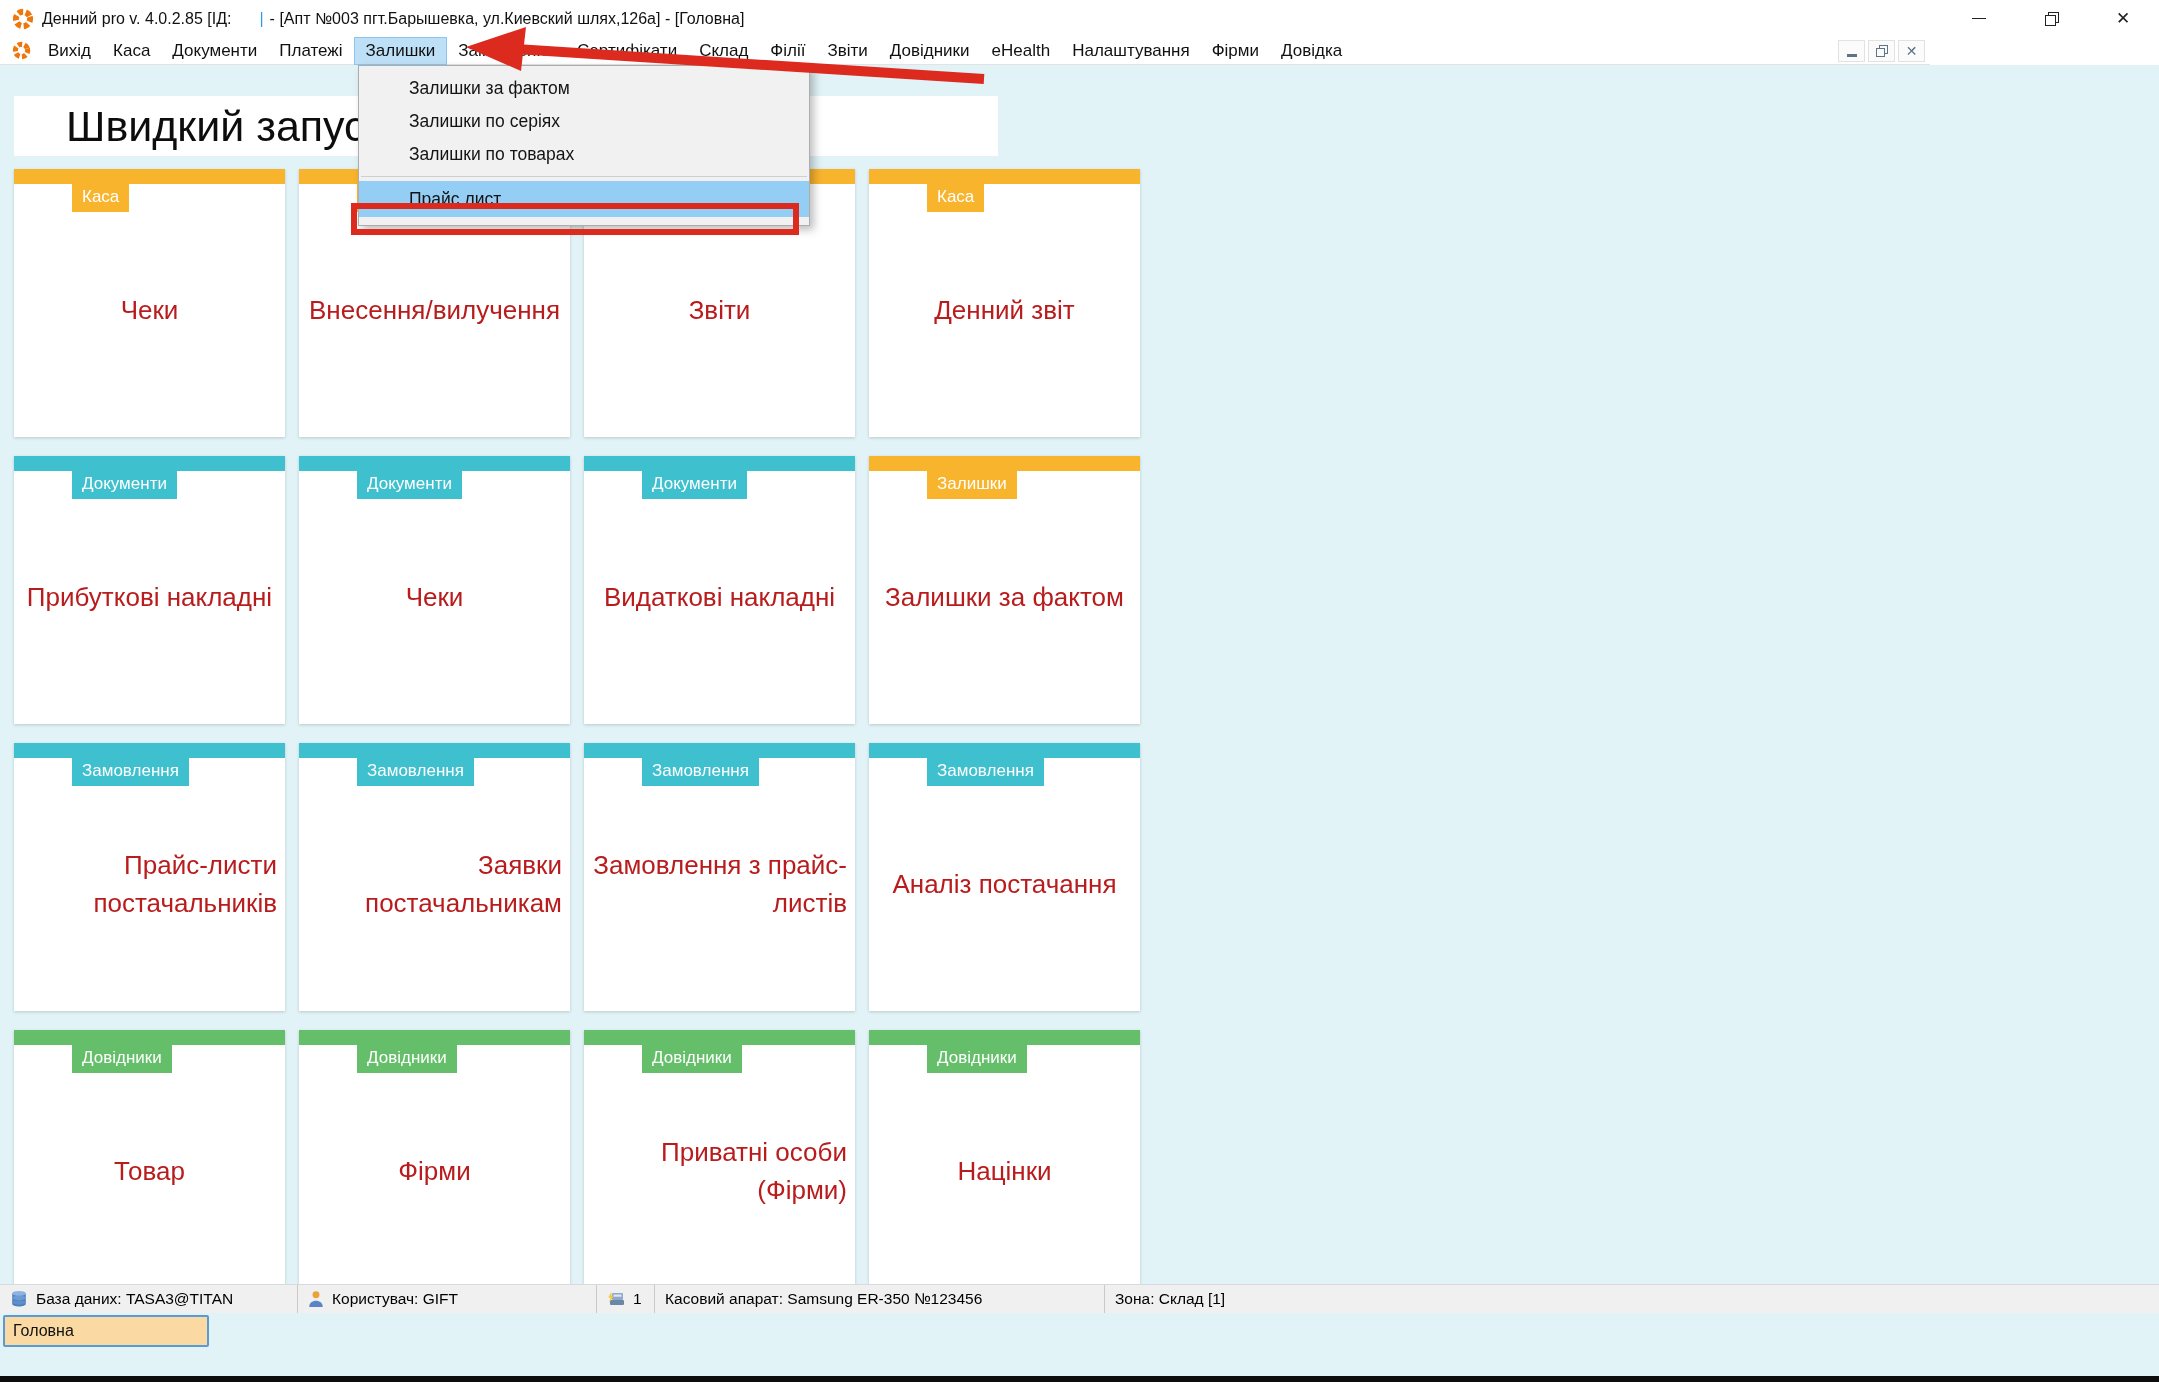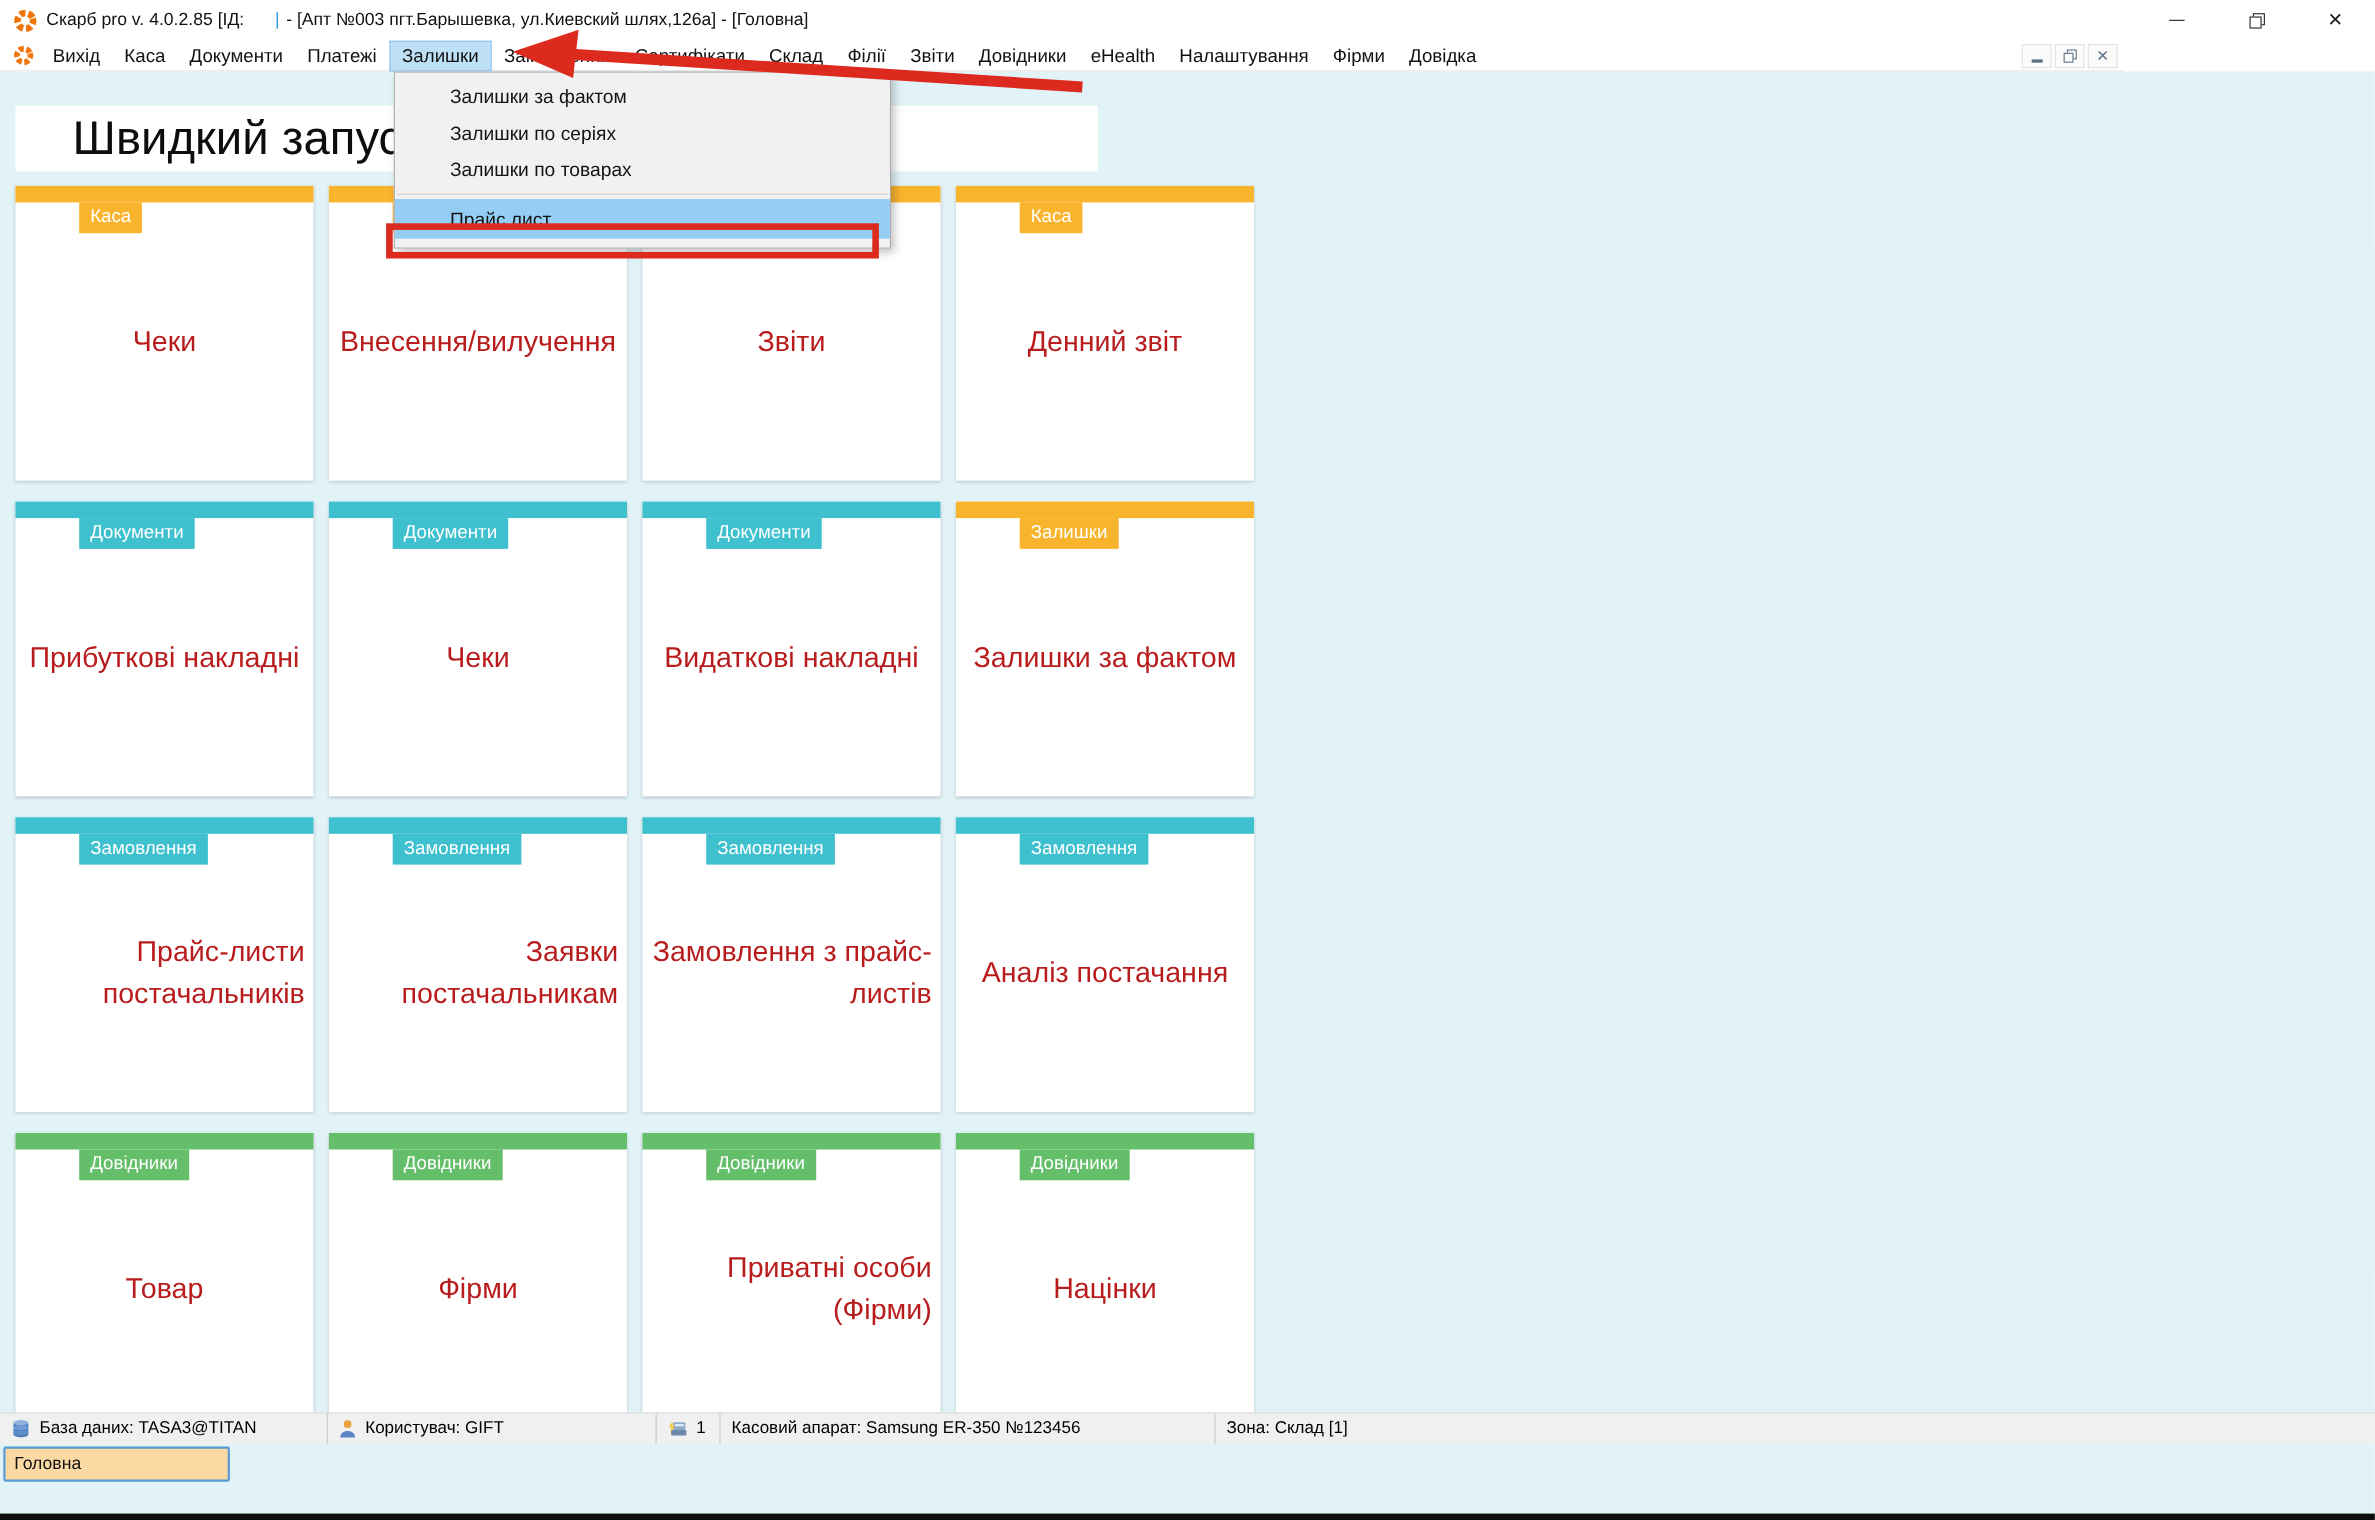--- a/index.html
+++ b/index.html
@@ -92,21 +92,21 @@
 </style>
 </head>
 <body>
 
 <div class="content-bg"></div>
 
 <div class="titlebar">
   <svg class="app-icon" viewBox="0 0 20 20">
     <circle cx="10" cy="10" r="6.5" fill="none" stroke="#F0760B" stroke-width="5.5" stroke-dasharray="4.6 2.4" transform="rotate(-18 10 10)"></circle>
   </svg>
-  <div class="title-text"><span>Скарб pro v. 4.0.2.85 [ІД:</span><span class="title-pipe">|</span><span>- [Апт №003 пгт.Барышевка, ул.Киевский шлях,126а] - [Головна]</span></div>
+  <div class="title-text"><span>Денний pro v. 4.0.2.85 [ІД:</span><span class="title-pipe">|</span><span>- [Апт №003 пгт.Барышевка, ул.Киевский шлях,126а] - [Головна]</span></div>
   <div class="win-controls">
     <span class="wc">
         <span class="t-min"></span>
       </span>
     <span class="wc">
         <span class="t-restore"></span>
       </span>
     <span class="wc">
         <span>✕</span>
       </span>

